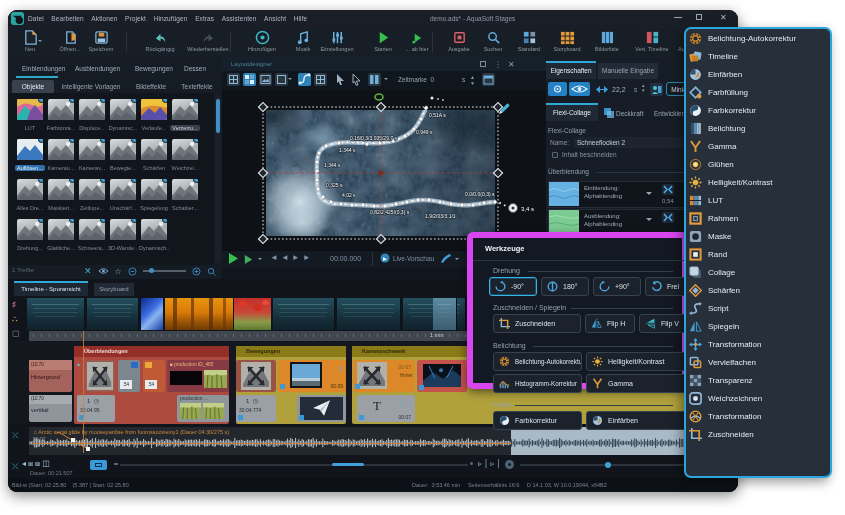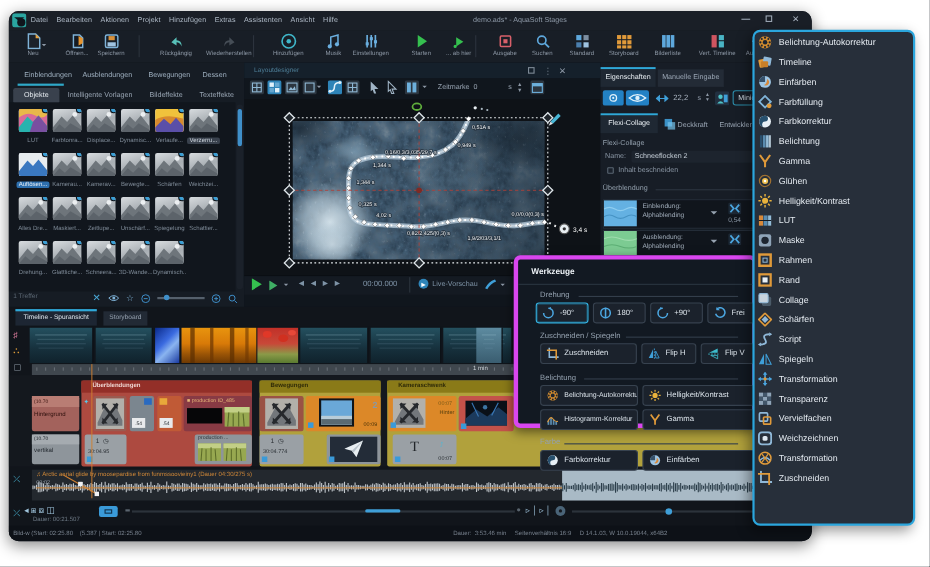--- a/index.html
+++ b/index.html
@@ -1522,21 +1522,21 @@
         <div style="width:3px;height:3px;border-radius:50%;background:#15191e;margin:3px auto 0"></div>
       </div>
       <div class="a" style="left:512px;top:185px;width:217px;height:1.5px;background:#2c333b"></div>
       <div class="a" style="left:597px;top:183px;width:6px;height:6px;border-radius:50%;background:#3f9fd8"></div>
       <div class="a" style="left:22px;top:191px;color:#6e7a86;font-size:5.5px">Dauer: 00:21.507</div>
       <div class="a" style="left:0;top:199px;width:730px;height:14px;background:#0d1117"></div>
       <div class="a" style="left:4px;top:203px;color:#78828e;font-size:5.5px">Bild-w (Start: 02:25.80&nbsp;&nbsp;&nbsp;&nbsp;(5.387 | Start: 02:25.80</div>
       <div class="a" style="left:404px;top:203px;color:#78828e;font-size:5.5px">Dauer:&nbsp; 3:53.46 min&nbsp;&nbsp;&nbsp;&nbsp;&nbsp;Seitenverhältnis 16:9&nbsp;&nbsp;&nbsp;&nbsp;&nbsp;D 14.1.03, W 10.0.19044, x64B2</div>
     </div>
 </div>
-<div class="a" id="werk" style="left:467px;top:232px;width:221px;height:157px;background:#121922;border:4px solid #d946ef;border-radius:6px;box-shadow:0 3px 10px rgba(0,0,0,.5)">
+<div class="a" id="werk" style="left:467px;top:232px;width:221px;height:157px;background:#121922;border:6px solid #d946ef;border-radius:6px;box-shadow:0 3px 10px rgba(0,0,0,.5)">
     <div class="a" style="left:12px;top:6px;color:#eef3f7;font-size:7.5px;font-weight:bold">Werkzeuge</div>
     <div class="wline" style="left:0;top:22px;width:216px;background:#2a3540"></div>
     <div class="wlab" style="left:20px;top:29px">Drehung</div>
     <div class="wline" style="left:55px;top:33px;width:145px"></div>
     <div class="wbtn" style="left:16px;top:39px;width:48px;border:1px solid #35b5e5;box-shadow:0 0 0 1px #1c4a60 inset;"><svg viewBox="0 0 14 14">
         <path d="M7 1.5 A5.5 5.5 0 1 1 1.5 7" fill="none" stroke="#4ba6e0" stroke-width="1.8"></path>
         <path d="M7 1.5 l3 -1.5 v3z" fill="#4ba6e0"></path>
       </svg><span></span>-90°</div>
     <div class="wbtn" style="left:68px;top:39px;width:48px;"><svg viewBox="0 0 14 14">
         <circle cx="7" cy="7" r="5.5" fill="none" stroke="#4ba6e0" stroke-width="1.8"></circle>
@@ -1713,31 +1713,31 @@
         <svg viewBox="0 0 14 14">
           <rect x="1" y="2" width="4" height="10" fill="#d8893a"></rect>
           <rect x="5.5" y="2" width="4" height="10" fill="#5a8cb0"></rect>
           <rect x="10" y="2" width="3" height="10" fill="#93bcd8"></rect>
           <line x1="1" y1="7" x2="13" y2="7" stroke="#141a22" stroke-width="1"></line>
         </svg>
         <span>LUT</span>
       </div>
       <div class="mi">
         <svg viewBox="0 0 14 14">
+          <rect x="1.5" y="1.5" width="11" height="11" fill="none" stroke="#e09a3a" stroke-width="2.4"></rect>
+          <rect x="5" y="5" width="4" height="4" fill="none" stroke="#8fb8d8" stroke-width="1"></rect>
+        </svg>
+        <span>Rahmen</span>
+      </div>
+      <div class="mi">
+        <svg viewBox="0 0 14 14">
           <rect x="1" y="1" width="12" height="12" rx="2" fill="#8fa4b8"></rect>
           <circle cx="7" cy="7" r="3.6" fill="#1d2530"></circle>
         </svg>
         <span>Maske</span>
-      </div>
-      <div class="mi">
-        <svg viewBox="0 0 14 14">
-          <rect x="1.5" y="1.5" width="11" height="11" fill="none" stroke="#e09a3a" stroke-width="2.4"></rect>
-          <rect x="5" y="5" width="4" height="4" fill="none" stroke="#8fb8d8" stroke-width="1"></rect>
-        </svg>
-        <span>Rahmen</span>
       </div>
       <div class="mi">
         <svg viewBox="0 0 14 14">
           <rect x="1.5" y="1.5" width="11" height="11" fill="none" stroke="#e09a3a" stroke-width="2.2"></rect>
           <rect x="4.5" y="4.5" width="5" height="5" fill="#e8f0f6"></rect>
         </svg>
         <span>Rand</span>
       </div>
       <div class="mi">
         <svg viewBox="0 0 14 14">
@@ -1776,20 +1776,27 @@
           </g>
           <g fill="#4ba6e0">
             <path d="M7 0 l-2.2 3 h4.4z"></path>
             <path d="M7 14 l-2.2 -3 h4.4z"></path>
             <path d="M0 7 l3 -2.2 v4.4z"></path>
             <path d="M14 7 l-3 -2.2 v4.4z"></path>
           </g>
           <circle cx="7" cy="7" r="1.6" fill="#e09a3a"></circle>
         </svg>
         <span>Transformation</span>
+      </div>
+      <div class="mi">
+        <svg viewBox="0 0 14 14">
+          <rect x="1.5" y="1.5" width="8" height="8" rx="1" fill="none" stroke="#8fb8d8" stroke-width="1.6"></rect>
+          <rect x="5.5" y="5.5" width="7" height="7" rx="1" fill="none" stroke="#e09a3a" stroke-width="1.6"></rect>
+        </svg>
+        <span>Vervielfachen</span>
       </div>
       <div class="mi">
         <svg viewBox="0 0 14 14">
           <g fill="#8fa4b8">
             <rect x="1" y="1" width="4" height="4"></rect>
             <rect x="9" y="1" width="4" height="4"></rect>
             <rect x="5" y="5" width="4" height="4"></rect>
             <rect x="1" y="9" width="4" height="4"></rect>
             <rect x="9" y="9" width="4" height="4"></rect>
           </g>
@@ -1797,27 +1804,20 @@
             <rect x="5" y="1" width="4" height="4"></rect>
             <rect x="1" y="5" width="4" height="4"></rect>
             <rect x="9" y="5" width="4" height="4"></rect>
             <rect x="5" y="9" width="4" height="4"></rect>
           </g>
         </svg>
         <span>Transparenz</span>
       </div>
       <div class="mi">
         <svg viewBox="0 0 14 14">
-          <rect x="1.5" y="1.5" width="8" height="8" rx="1" fill="none" stroke="#8fb8d8" stroke-width="1.6"></rect>
-          <rect x="5.5" y="5.5" width="7" height="7" rx="1" fill="none" stroke="#e09a3a" stroke-width="1.6"></rect>
-        </svg>
-        <span>Vervielfachen</span>
-      </div>
-      <div class="mi">
-        <svg viewBox="0 0 14 14">
           <rect x="1" y="1" width="12" height="12" rx="3" fill="none" stroke="#8fb8d8" stroke-width="1.8"></rect>
           <rect x="4.6" y="4.6" width="4.8" height="4.8" rx="1.6" fill="#dfe8f0"></rect>
         </svg>
         <span>Weichzeichnen</span>
       </div>
       <div class="mi">
         <svg viewBox="0 0 14 14">
           <circle cx="7" cy="7" r="5.8" fill="none" stroke="#e09a3a" stroke-width="1.5"></circle>
           <path d="M2 9 Q7 4 12 9" fill="none" stroke="#8fb8d8" stroke-width="1.5"></path>
           <path d="M4 3 L10 11 M10 3 L4 11" stroke="#e09a3a" stroke-width="1.2"></path>

